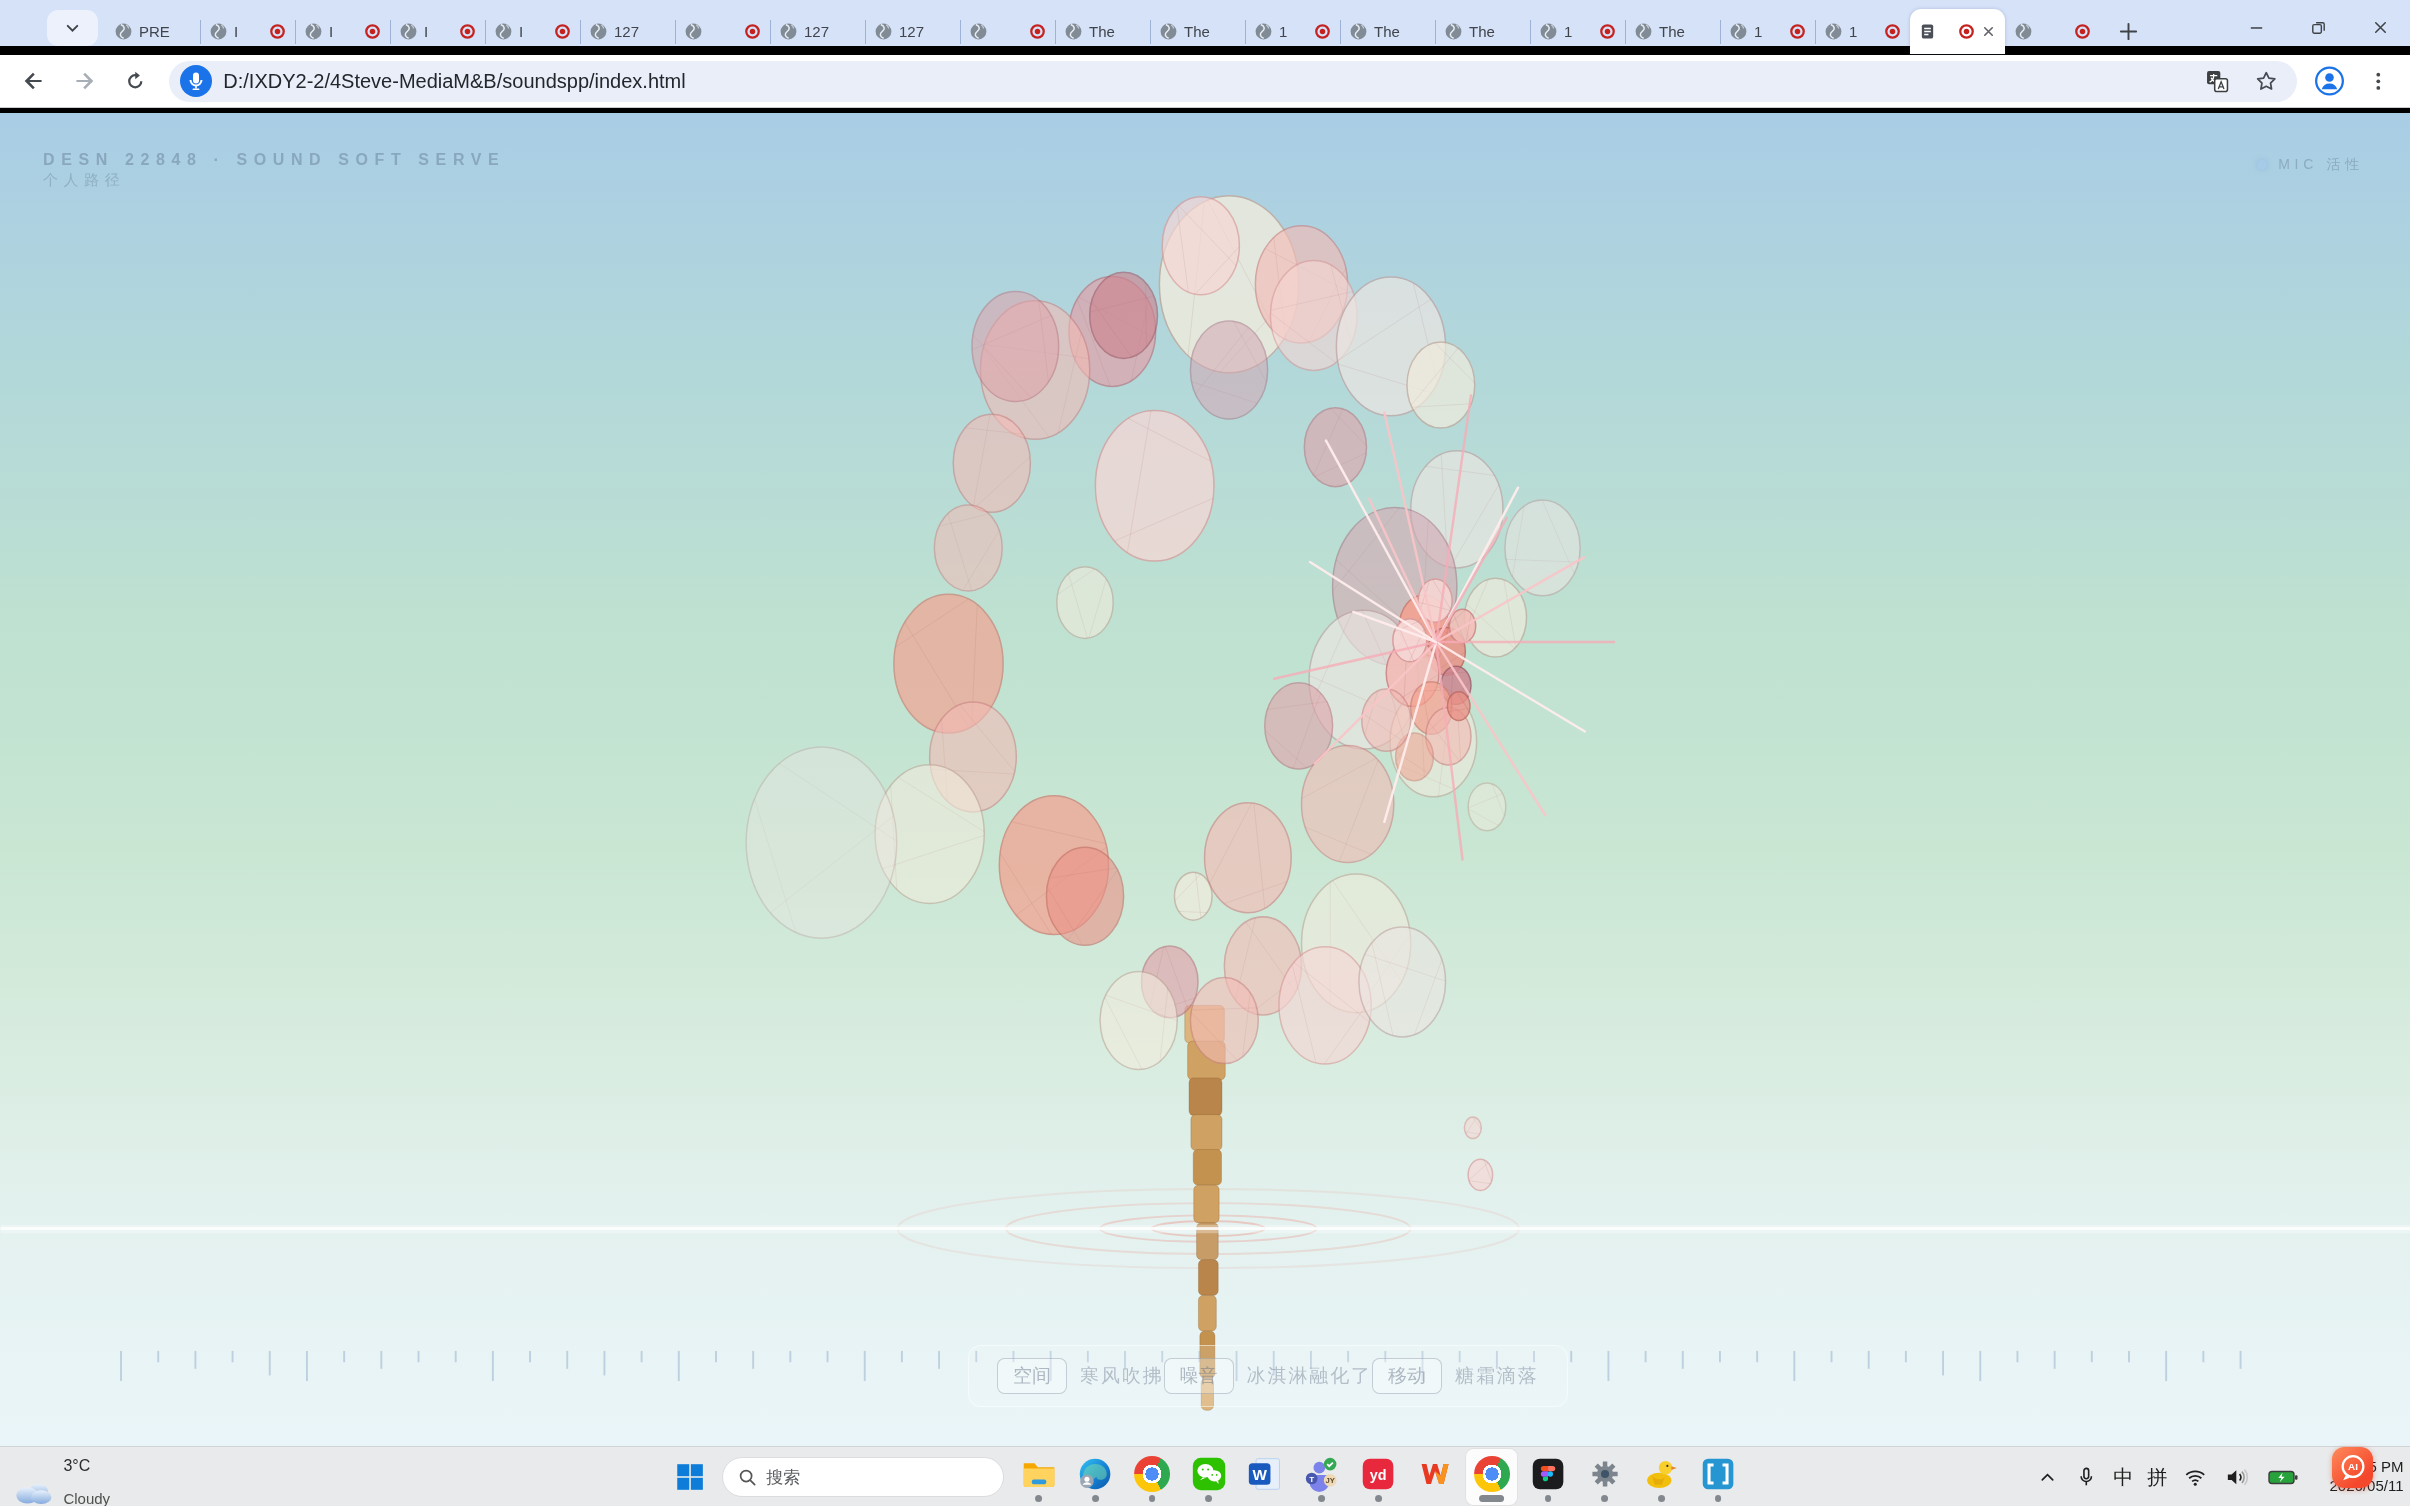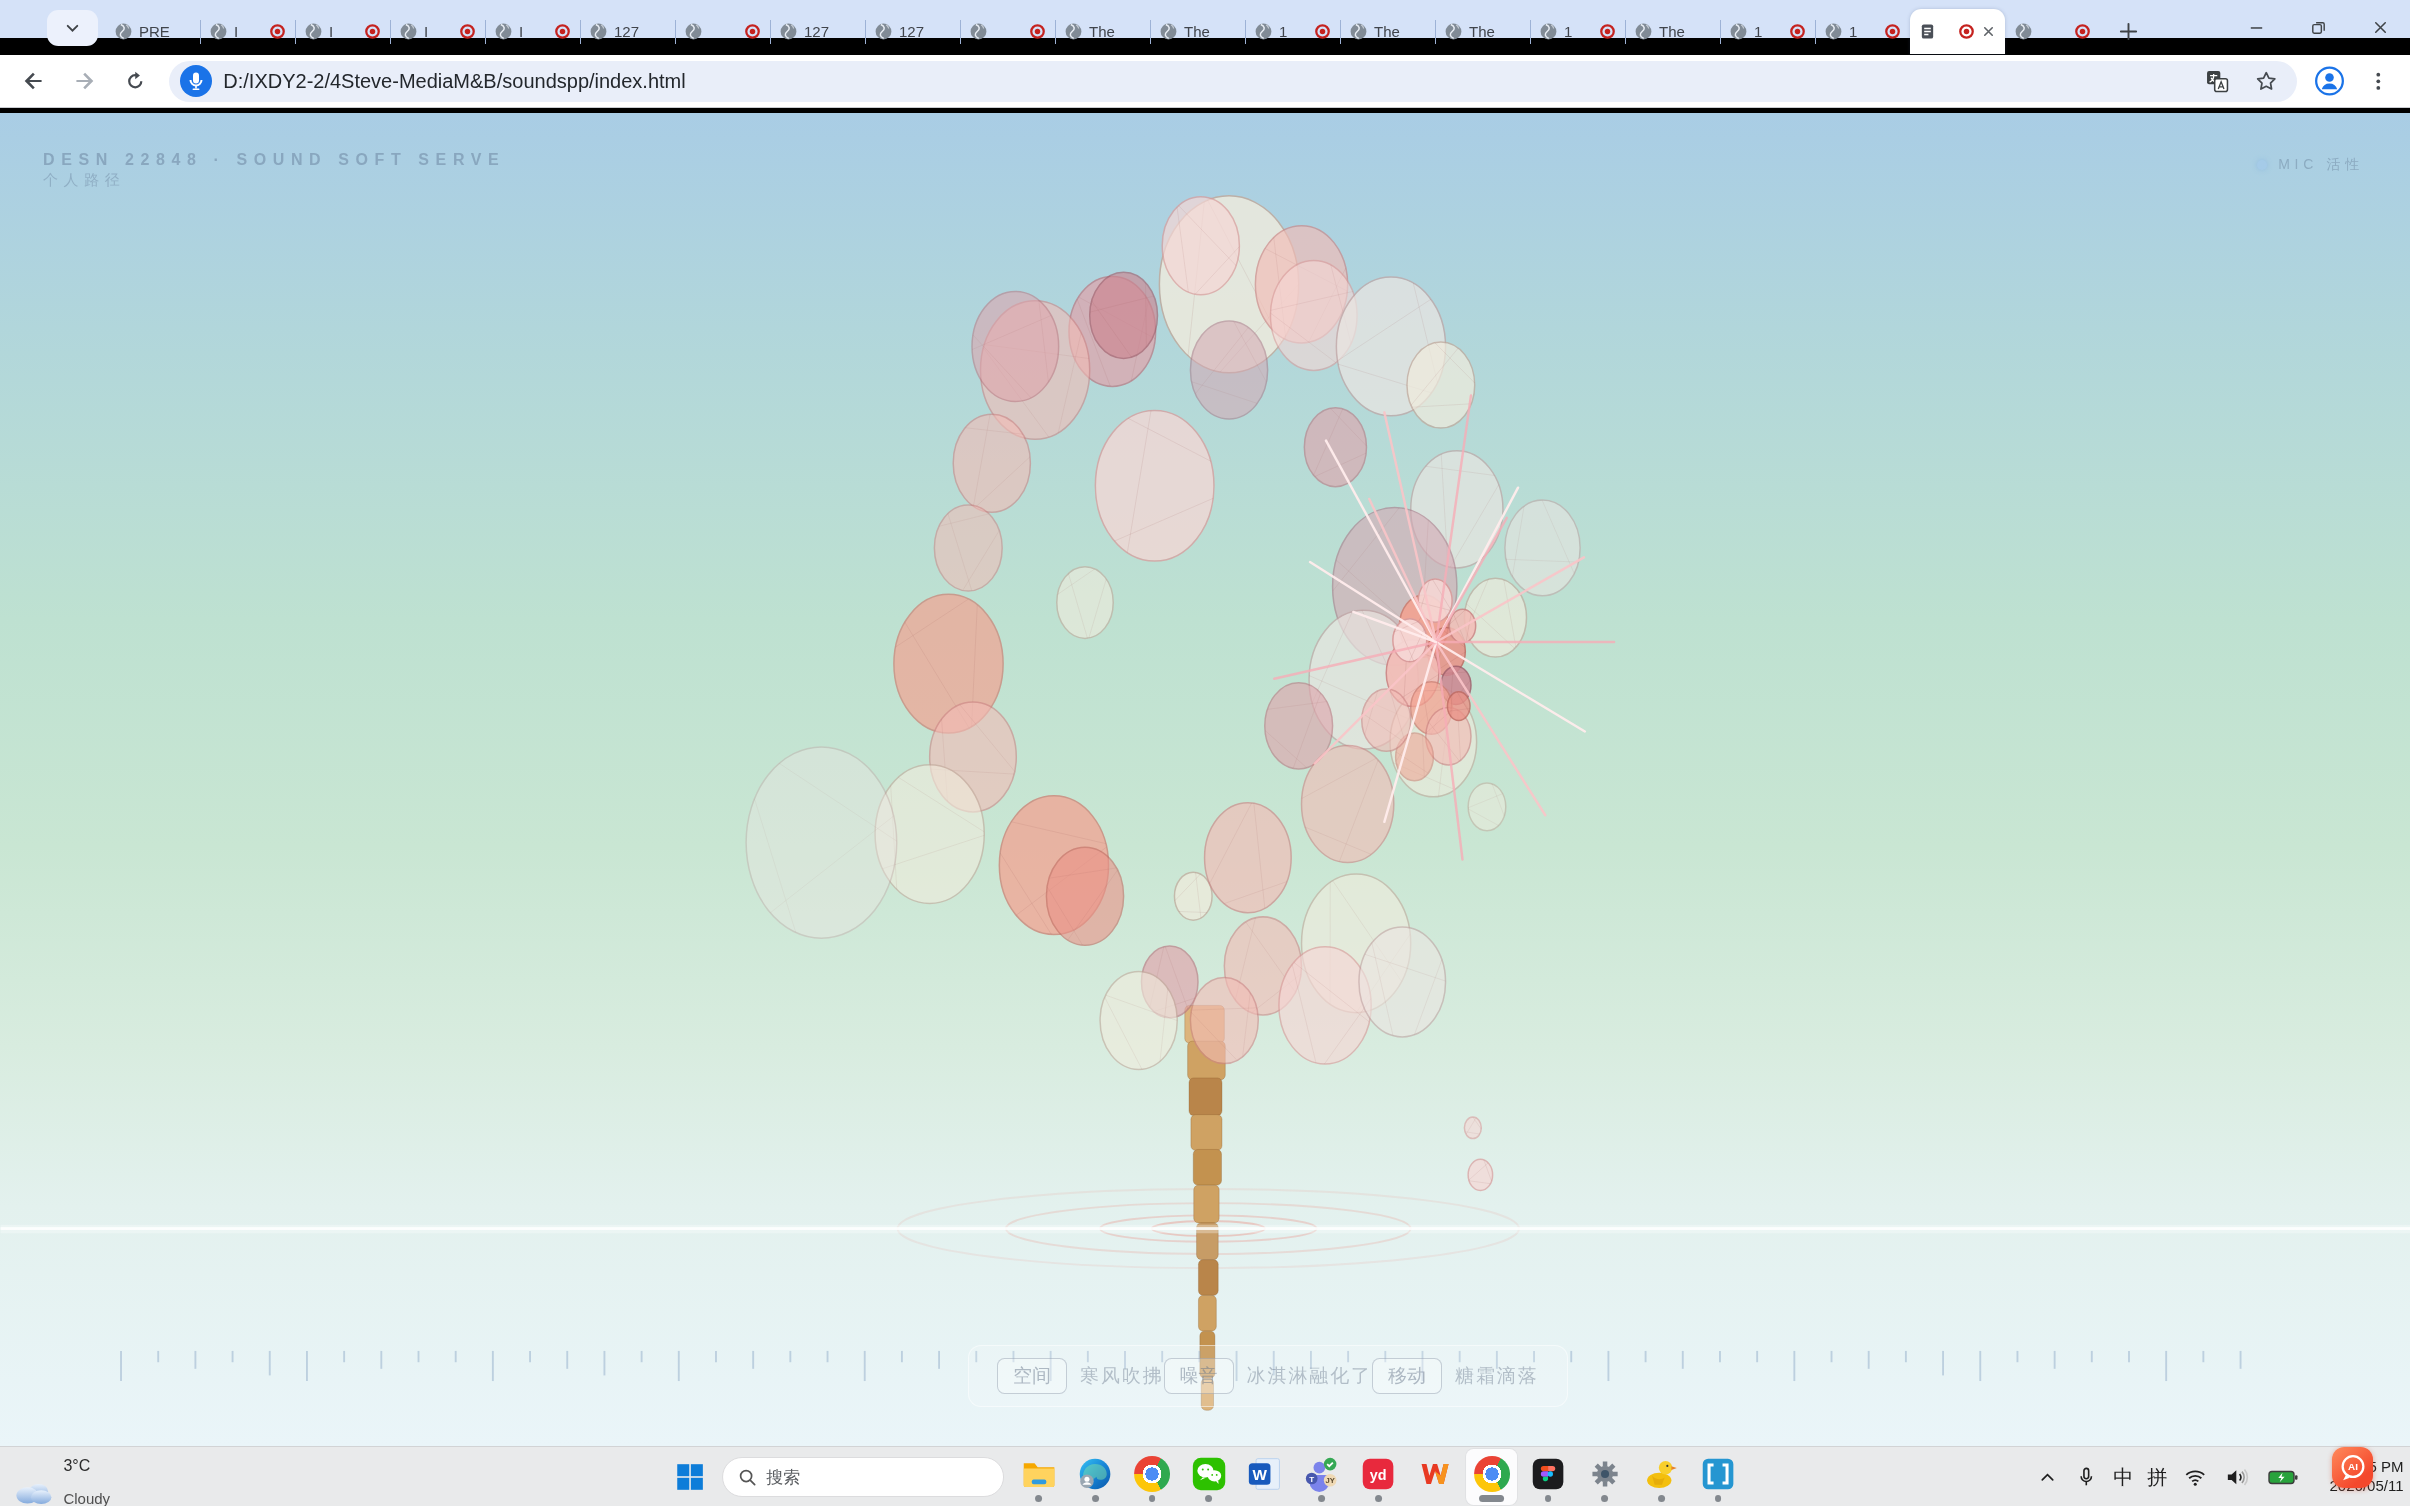--- a/index.html
+++ b/index.html
@@ -1,20 +1,20 @@
 <!DOCTYPE html>
 <html style="font-size:15px"><head>
 <meta charset="utf-8">
 <style>
   html,body{margin:0;padding:0;width:2411px;height:1507px;overflow:hidden;
     font-family:"Liberation Sans","DejaVu Sans",sans-serif;background:#000;}
   .window{position:relative;width:2411px;height:1507px;overflow:hidden;}
 
   
-  .tabstrip{position:absolute;left:0;top:0;width:100%;height:38px;background:#d5e2f8;}
+  .tabstrip{position:absolute;left:0;top:0;width:100%;height:46px;background:#d5e2f8;}
   .tab-search{position:absolute;left:47px;top:10.4px;width:51px;height:36px;border:none;
     background:#ecf1fc;border-radius:11.3px;display:flex;align-items:center;justify-content:center;cursor:pointer;}
   .tabs-area{position:absolute;left:105px;top:9.4px;display:flex;align-items:center;}
   .tabs{display:flex;height:45px;}
   .tab{width:95px;height:45px;display:flex;align-items:center;gap:5.6px;padding:0 9.4px;
     box-sizing:border-box;border-radius:11.3px 11.3px 0 0;position:relative;}
   .tab::before{content:"";position:absolute;left:0;top:10.4px;height:24.5px;width:0.9px;background:#9db2d6;}
   .tab:first-child::before,.tab.active::before,.tab.active + .tab::before{display:none;}
   .tab-title{flex:1 1 auto;min-width:0;font-size:15px;color:#40444b;white-space:nowrap;overflow:hidden;}
   .tab.active{background:#fff;box-shadow:0 0.9px 3.8px rgba(60,80,120,.25);}

